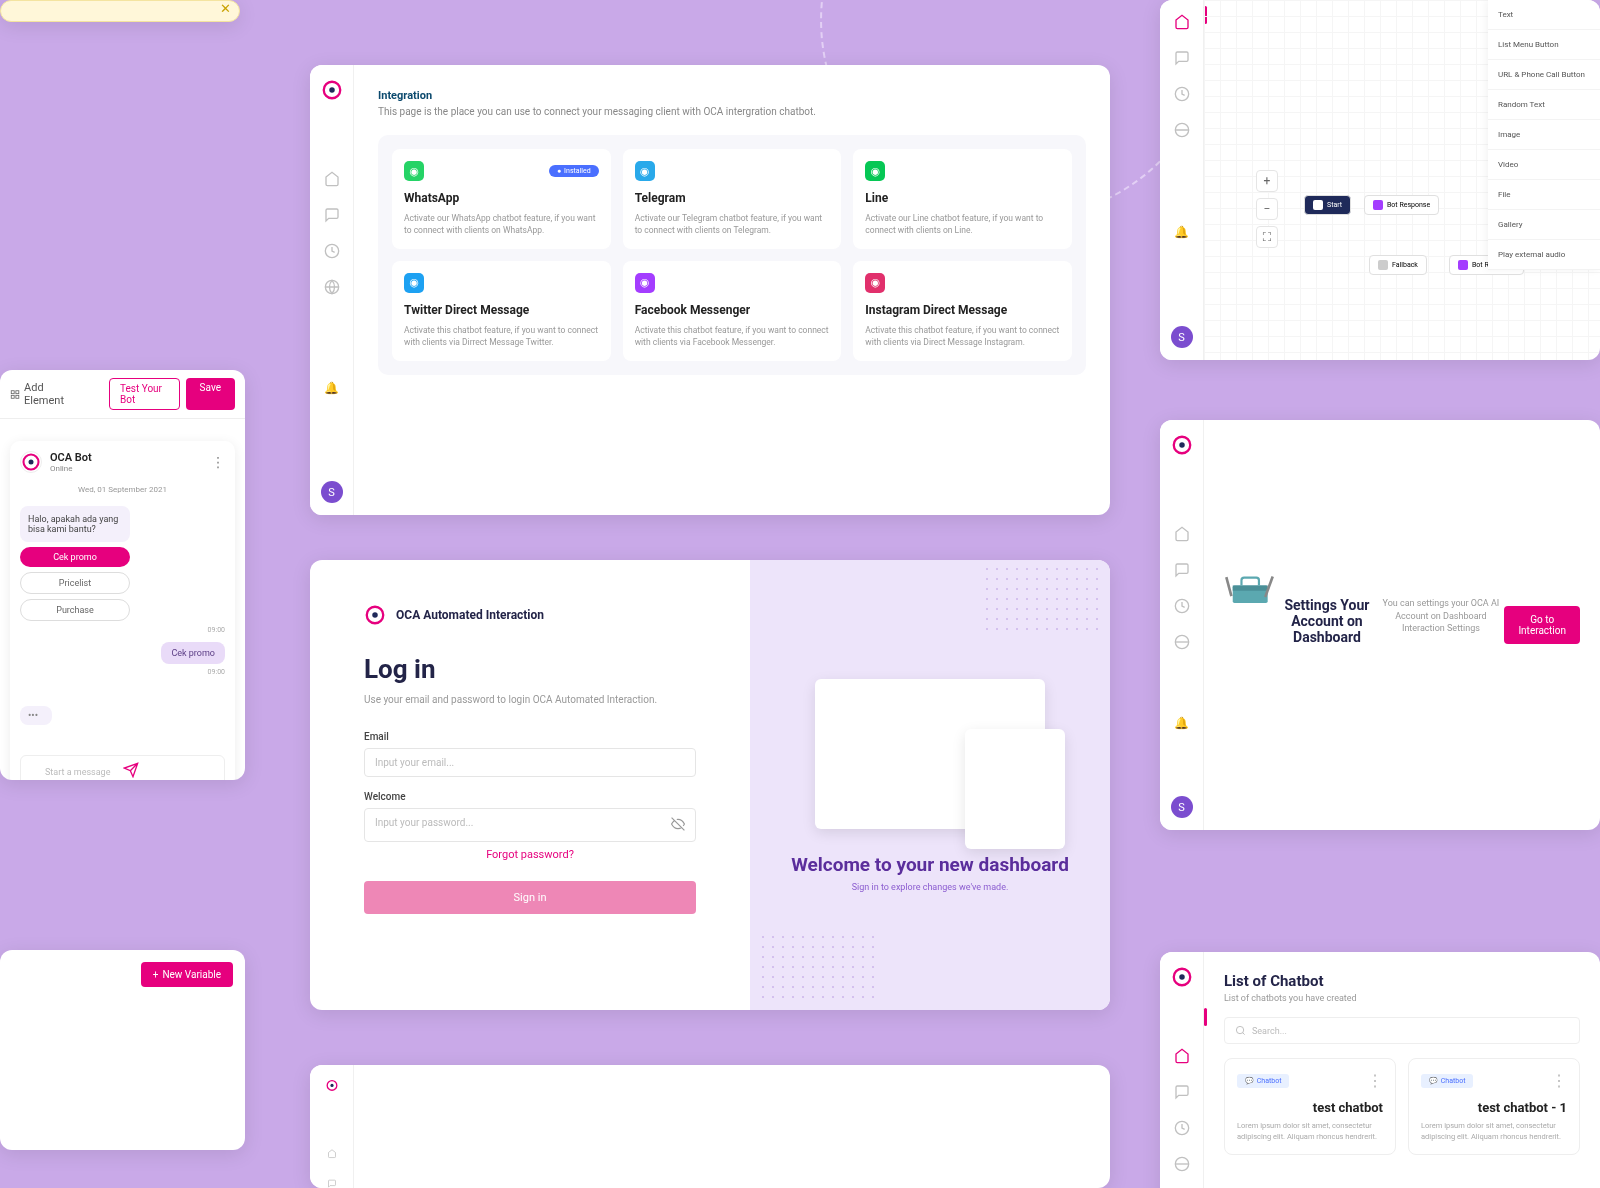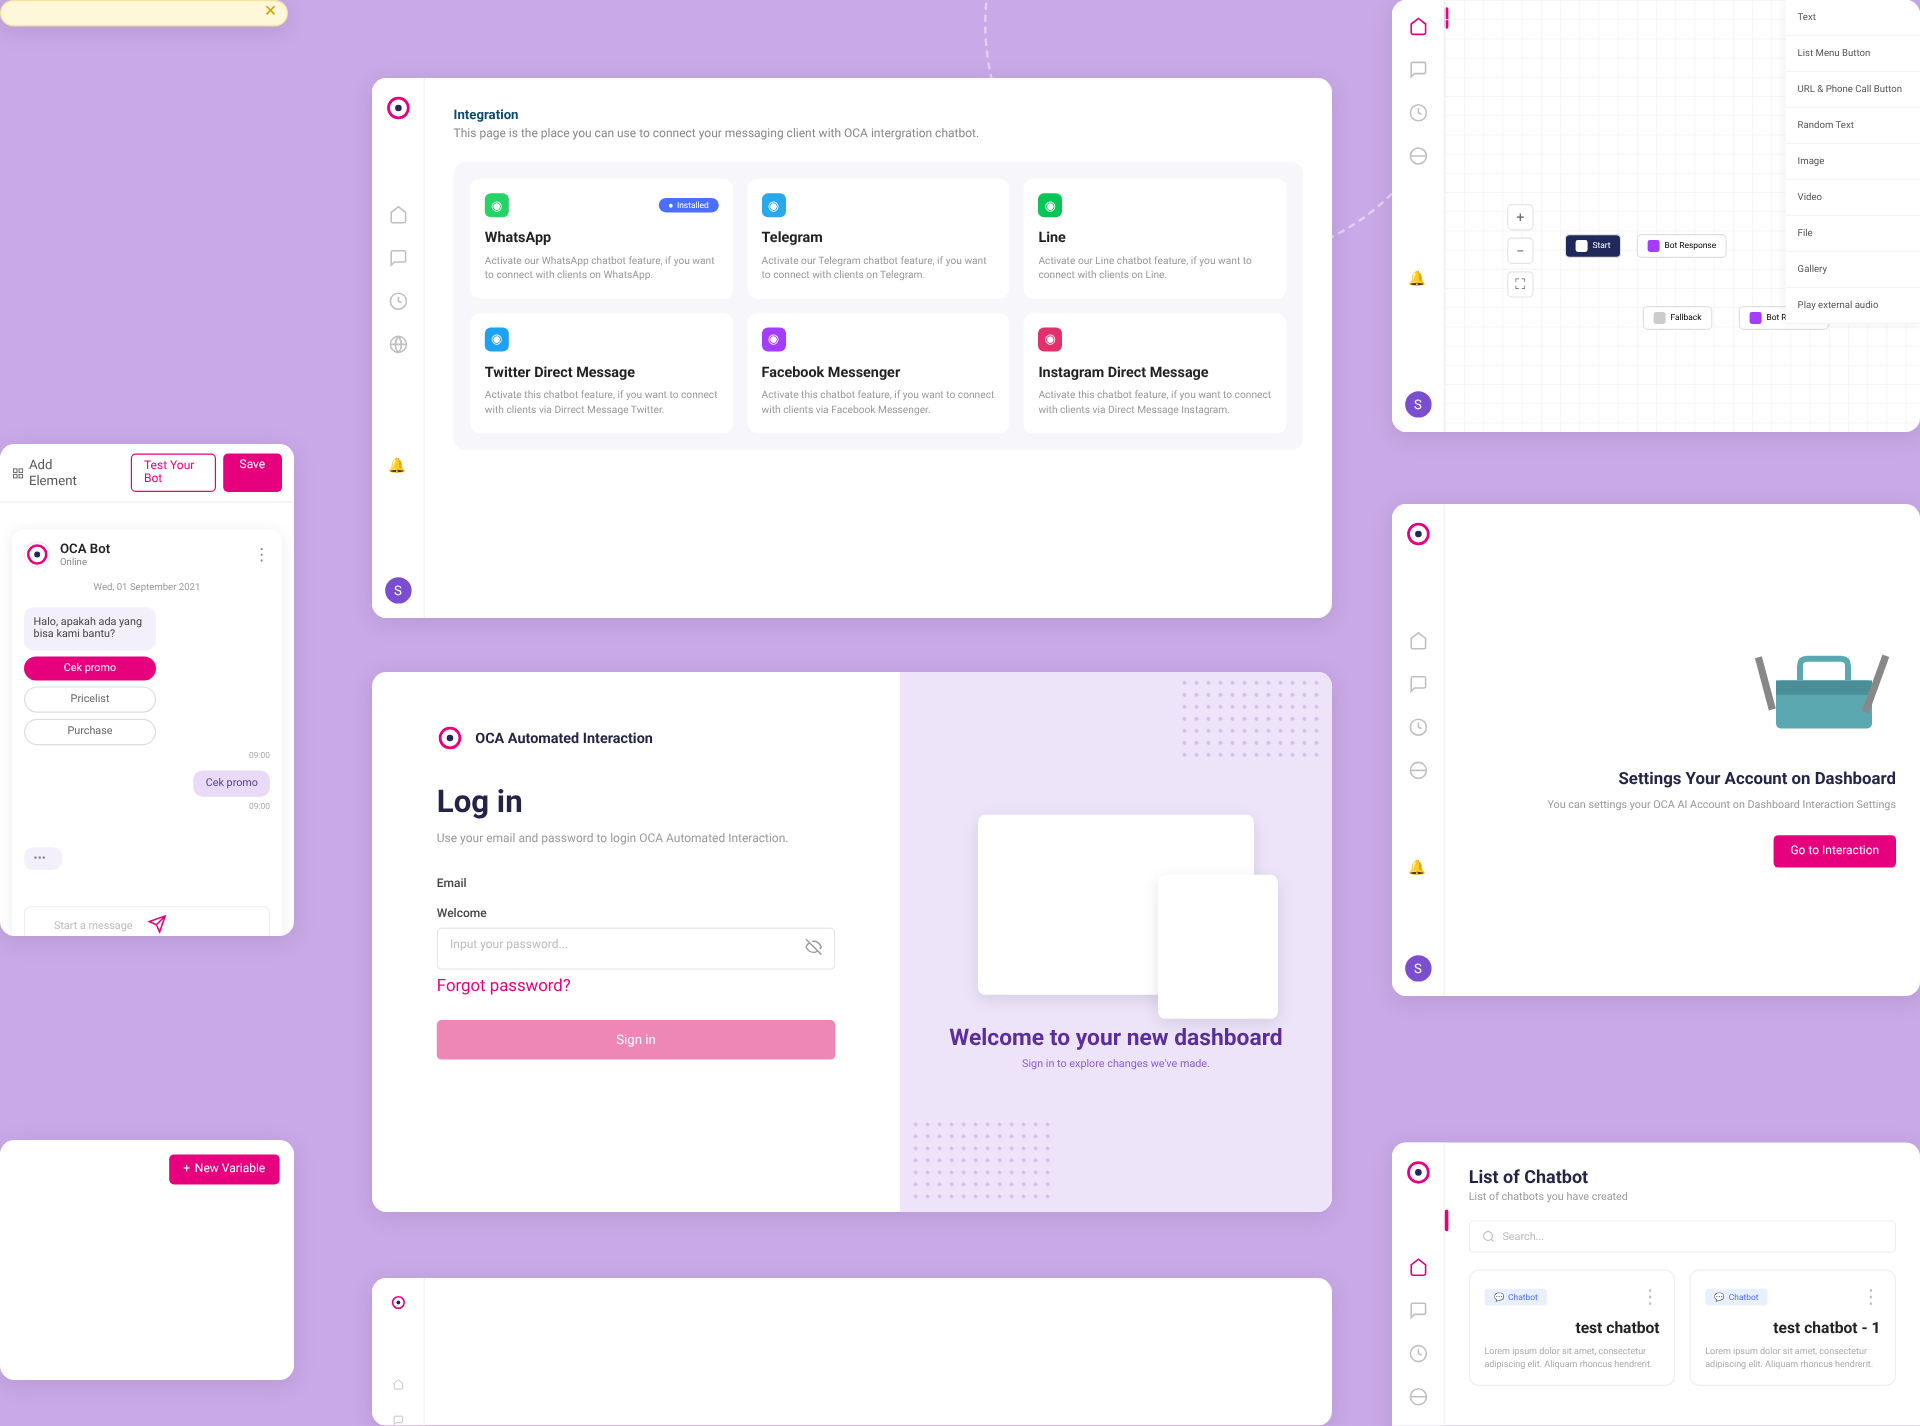--- a/index.html
+++ b/index.html
@@ -53,21 +53,21 @@
 .card .ds { font-size:8.5px; color:#999; margin-top:8px; line-height:1.4; }
 
 
 .s3 { left: 310px; top: 560px; width: 800px; height: 450px; display:flex; }
 .s3 .left { width: 55%; padding: 44px 54px; }
 .s3 .brand { display:flex; align-items:center; gap:10px; margin-bottom:28px; }
 .s3 h2 { font-size:26px; color:#232448; font-weight:700; margin-bottom:10px; }
 .s3 .subt { font-size:10px; color:#999; margin-bottom:26px; }
 .s3 label { font-size:10px; color:#444; font-weight:500; display:block; margin-bottom:6px; margin-top:14px; }
 .s3 .inp { width:100%; border:1px solid #e5e5e5; border-radius:4px; padding:8px 10px; font-size:10px; color:#bbb; background:#fff; display:flex; justify-content:space-between; }
-.s3 .forgot { text-align:left; font-size:14px; color:#e6007e; margin-top:6px; }
+.s3 .forgot { text-align:center; font-size:11px; color:#e6007e; margin-top:6px; }
 .s3 .signin { width:100%; background:#ee87b6; color:#fff; border:none; border-radius:4px; padding:10px; margin-top:20px; font-size:11px; }
 .s3 .right { flex:1; background:#ede4fa; display:flex; flex-direction:column; align-items:center; justify-content:center; position:relative; }
 .s3 .preview { width:230px; height:150px; background:#fff; border-radius:6px; box-shadow:0 4px 14px rgba(0,0,0,0.1); margin-bottom:24px; position:relative; }
 .s3 .preview2 { position:absolute; right:-20px; bottom:-20px; width:100px; height:120px; background:#fff; border-radius:6px; box-shadow:0 4px 14px rgba(0,0,0,0.1); }
 .s3 .wtitle { font-size:19px; font-weight:700; color:#5b2e9c; margin-bottom:6px; }
 .s3 .wsub { font-size:9px; color:#8c5dd0; }
 .dots { position:absolute; width:120px; height:70px; background-image:radial-gradient(#d4c0ee 1.5px, transparent 1.5px); background-size:10px 10px; }
 .dots.tl { top:4px; right:8px; }
 .dots.bl { bottom:8px; left:8px; }
 
@@ -81,21 +81,21 @@
 .s5 .canvas { flex:1; position:relative; background-image:linear-gradient(#f5f5f5 1px,transparent 1px),linear-gradient(90deg,#f5f5f5 1px,transparent 1px); background-size:16px 16px; }
 .menu-panel { position:absolute; right:0; top:0; width:112px; background:#fff; box-shadow:-2px 0 8px rgba(0,0,0,0.05); }
 .menu-panel div { font-size:8px; color:#555; padding:10px 10px; border-bottom:1px solid #f3f3f3; }
 .zoom { position:absolute; left:52px; top:170px; display:flex; flex-direction:column; gap:6px; }
 .zoom div { width:22px; height:22px; background:#fff; border:1px solid #e5e5e5; border-radius:4px; display:flex; align-items:center; justify-content:center; font-size:12px; color:#666; }
 .node { position:absolute; background:#fff; border:1px solid #e0e0e0; border-radius:4px; padding:4px 8px; font-size:7px; display:flex; align-items:center; gap:4px; }
 .node .ni { width:10px; height:10px; border-radius:2px; }
 
 
 .s6 { left:1160px; top:420px; width:440px; height:410px; display:flex; }
-.s6 .main { flex:1; display:flex; flex-direction:column; align-items:flex-end; justify-content:center; text-align:center; padding:20px; }
+.s6 .main { flex:1; display:flex; align-items:center; justify-content:center; text-align:center; padding:20px; }
 .toolbox { width:120px; height:90px; margin-bottom:24px; position:relative; }
 .s6 h3 { font-size:14px; font-weight:700; color:#232448; margin-bottom:8px; }
 .s6 .d { font-size:9px; color:#999; margin-bottom:18px; line-height:1.4; }
 .s6 .btn-go { background:#e6007e; color:#fff; border:none; font-size:10px; padding:8px 14px; border-radius:4px; }
 
 
 .s7 { left:1160px; top:952px; width:440px; height:268px; display:flex; }
 .s7 .main { flex:1; padding:20px; }
 .s7 h3 { font-size:15px; font-weight:700; color:#232448; }
 .s7 .sub { font-size:9px; color:#999; margin-top:3px; margin-bottom:14px; }
@@ -260,20 +260,23 @@
     <div class="brand">
       <svg class="logo-svg" viewBox="0 0 24 24">
           <circle cx="12" cy="12" r="9" fill="none" stroke="#e6007e" stroke-width="2.5"></circle>
           <circle cx="12" cy="12" r="3" fill="#1f2a5a"></circle>
         </svg>
       <span style="font-size:12px; font-weight:700; color:#232448;">OCA Automated Interaction</span>
     </div>
     <h2>Log in</h2>
     <div class="subt">Use your email and password to login OCA Automated Interaction.</div>
     <label>Email</label>
+    <div class="inp">
+        <span>Input your email...</span>
+      </div>
     <label>Welcome</label>
     <div class="inp">
       <span>Input your password...</span>
       <span>
         <svg width="14" height="14" viewBox="0 0 24 24" fill="none" stroke="#999" stroke-width="2">
             <path d="M17.94 17.94A10 10 0 0112 20C5 20 1 12 1 12a18 18 0 015.06-5.94M9.9 4.24A9 9 0 0112 4c7 0 11 8 11 8a18 18 0 01-2.16 3.19M1 1l22 22"></path>
           </svg>
       </span>
     </div>
     <div class="forgot">Forgot password?</div>

